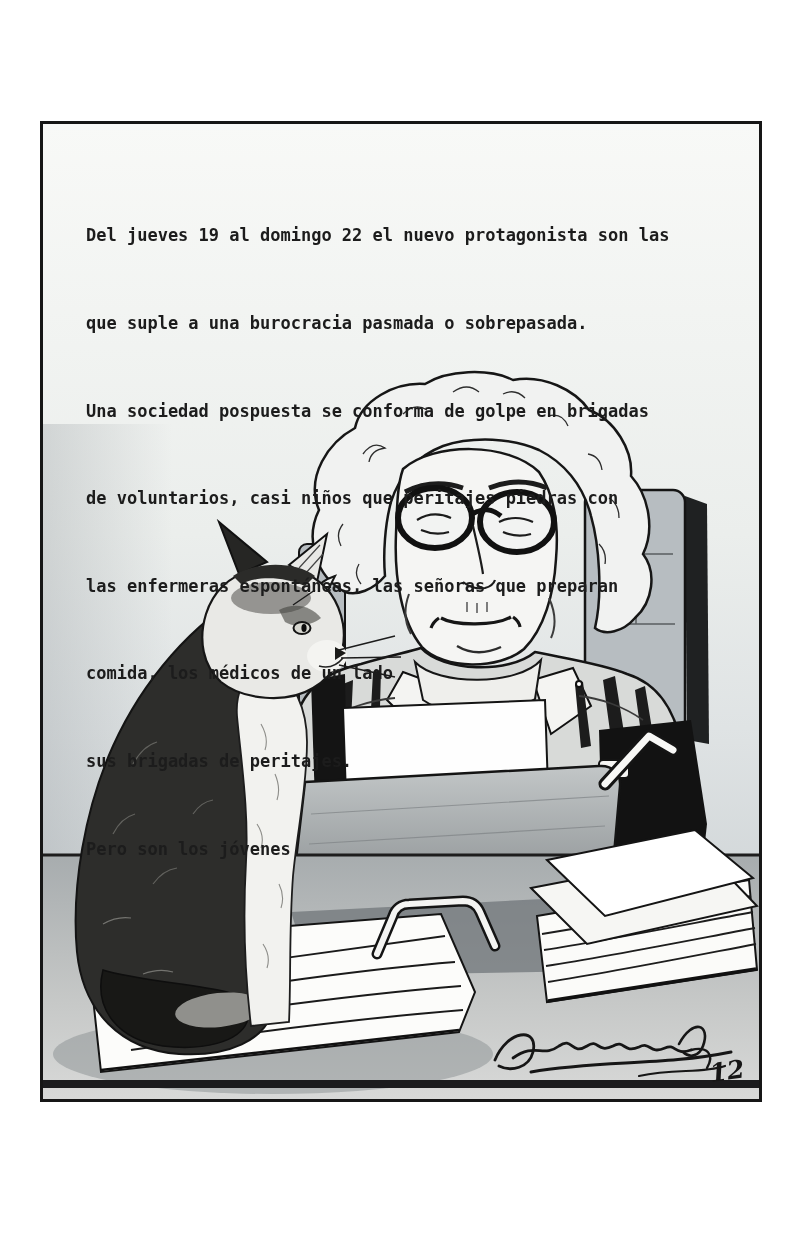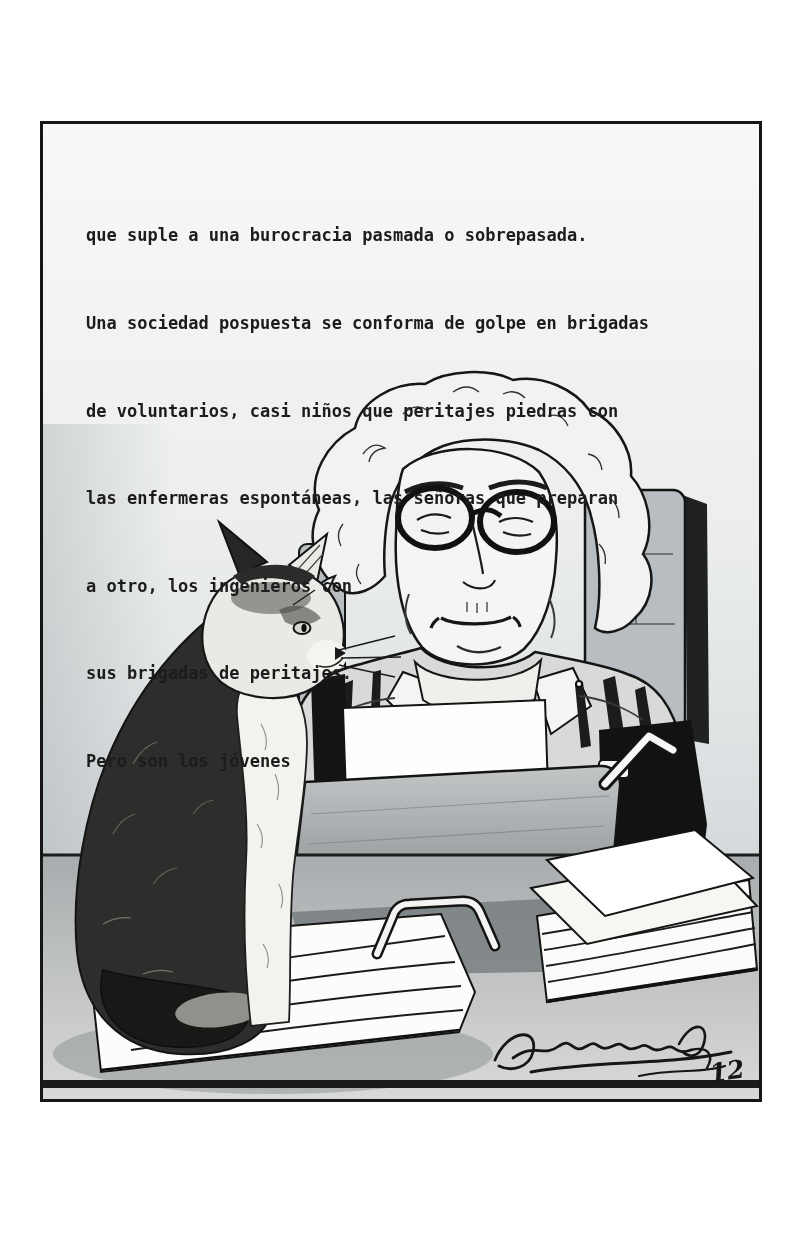--- a/index.html
+++ b/index.html
@@ -182,25 +182,26 @@
         <path d="M 470 934 C 492 918 500 934 516 922 C 530 912 528 932 544 922 C 556 914 554 930 570 922 C 582 915 580 930 596 923 C 608 917 606 931 622 924 C 633 919 631 932 648 926" stroke="#161616" stroke-width="2.8" fill="none" stroke-linecap="round"></path>
         <path d="M 488 948 C 556 936 620 942 688 928" stroke="#161616" stroke-width="3" fill="none" stroke-linecap="round"></path>
         <path d="M 596 952 C 632 944 658 950 682 942" stroke="#161616" stroke-width="2.2" fill="none" stroke-linecap="round"></path>
         <path d="M 636 920 C 650 894 668 900 660 922 C 656 933 646 934 640 928" stroke="#161616" stroke-width="2.6" fill="none" stroke-linecap="round"></path>
         <path d="M 648 926 C 664 922 672 930 664 944" stroke="#161616" stroke-width="2.4" fill="none" stroke-linecap="round"></path>
         <text x="668" y="958" transform="rotate(-8 668 958)" font-family="DejaVu Serif, Liberation Serif, serif" font-style="italic" font-weight="700" font-size="25" fill="#161616">12</text>
       </g>
     </svg>
 
     <div class="caption">
+      <div>Del jueves 19 al domingo 22 el nuevo protagonista son las</div>
       <div>que suple a una burocracia pasmada o sobrepasada.</div>
       <div>Una sociedad pospuesta se conforma de golpe en brigadas</div>
       <div>de voluntarios, casi niños que peritajes piedras con</div>
       <div>las enfermeras espontáneas, las señoras que preparan</div>
-      <div>a otro, los ingenieros con</div>
+      <div>comida, los médicos de un lado</div>
       <div>sus brigadas de peritajes.</div>
       <div>Pero son los jóvenes</div>
       
       
     </div>
 
   </div>
 </div>
 
 </body></html>

